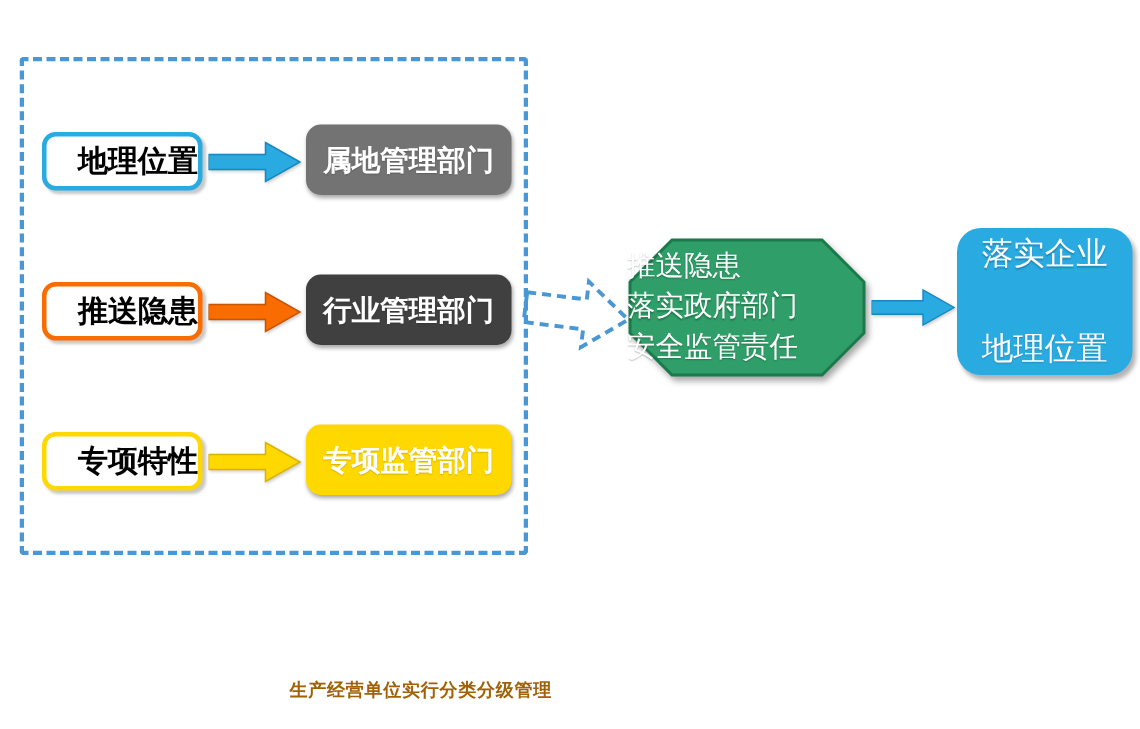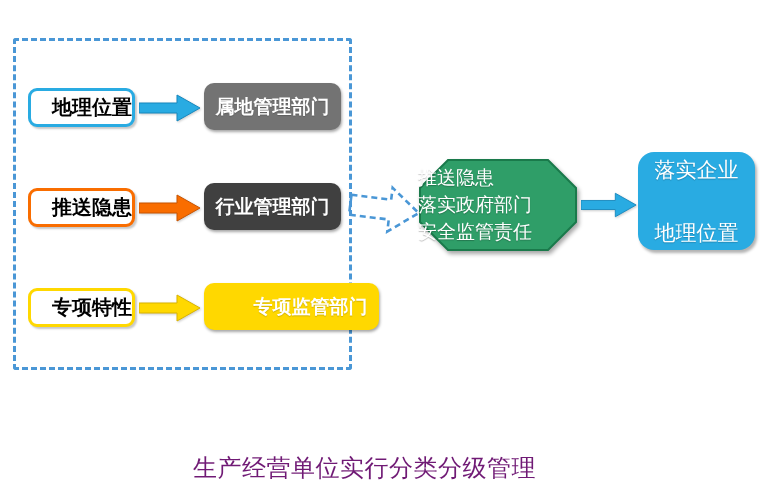--- a/index.html
+++ b/index.html
@@ -29,21 +29,21 @@
   .dept-box{
     position:absolute;left:204px;width:137px;height:47px;
     border-radius:10px;display:flex;align-items:center;justify-content:center;
     font-size:19px;font-weight:bold;color:#fff;
     box-shadow:1px 2px 3px rgba(0,0,0,0.35);
     text-shadow:0 1px 1px rgba(0,0,0,0.18);
     white-space:nowrap;
   }
   .dept-1{top:83px;background:#737373;}
   .dept-2{top:183px;background:#404040;}
-  .dept-3{top:283px;background:#FFD800;padding-left:38px;}
+  .dept-3{top:283px;background:#FFD800;}
 
   
   .arrow-svg{position:absolute;filter:drop-shadow(1px 1px 1px rgba(0,0,0,0.2));}
   .arrow-1{left:139px;top:94px;}
   .arrow-2{left:139px;top:194px;}
   .arrow-3{left:139px;top:294px;}
   .arrow-blue-head{stroke:#1787BD;stroke-width:1;}
   .arrow-orange-head{stroke:#C85400;stroke-width:1;}
   .arrow-yellow-head{stroke:#D9B300;stroke-width:1;}
 
@@ -72,21 +72,21 @@
     color:#fff;font-size:21px;line-height:31px;font-weight:400;
     box-shadow:2px 3px 3px rgba(0,0,0,0.3);
     text-shadow:0 1px 1px rgba(0,0,0,0.2);
     white-space:nowrap;
     gap:32px;
   }
 
   
   .caption{
     position:absolute;left:193px;top:452px;
-    font-size:24px;font-weight:normal;color:#701a75;letter-spacing:0.5px;
+    font-size:12px;font-weight:bold;color:#a16207;letter-spacing:0.5px;
     white-space:nowrap;
   }
 </style>
 </head>
 <body>
 
 <div class="stage">
 
   <div class="dashed-container"></div>
 

